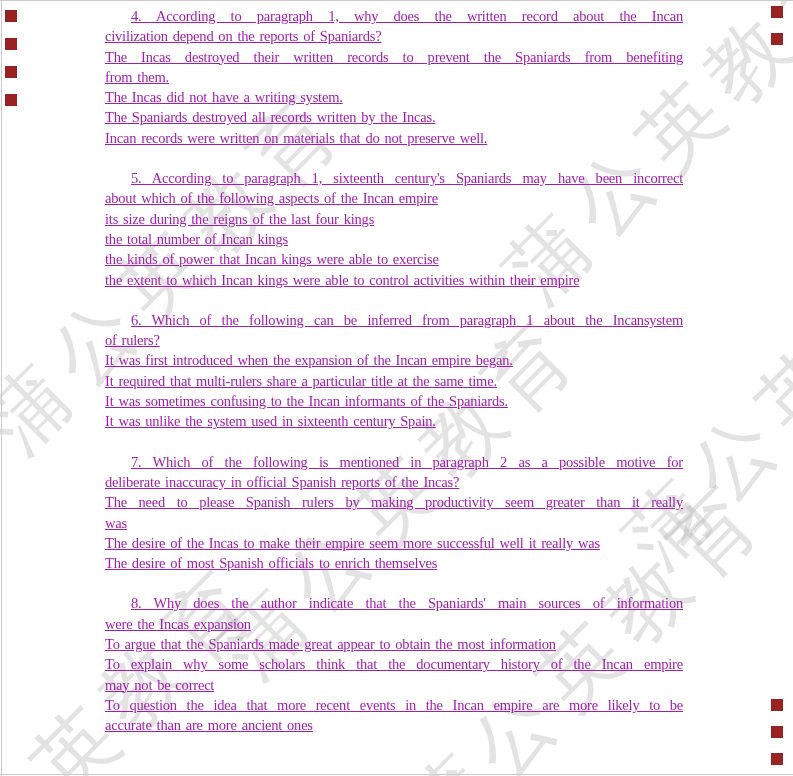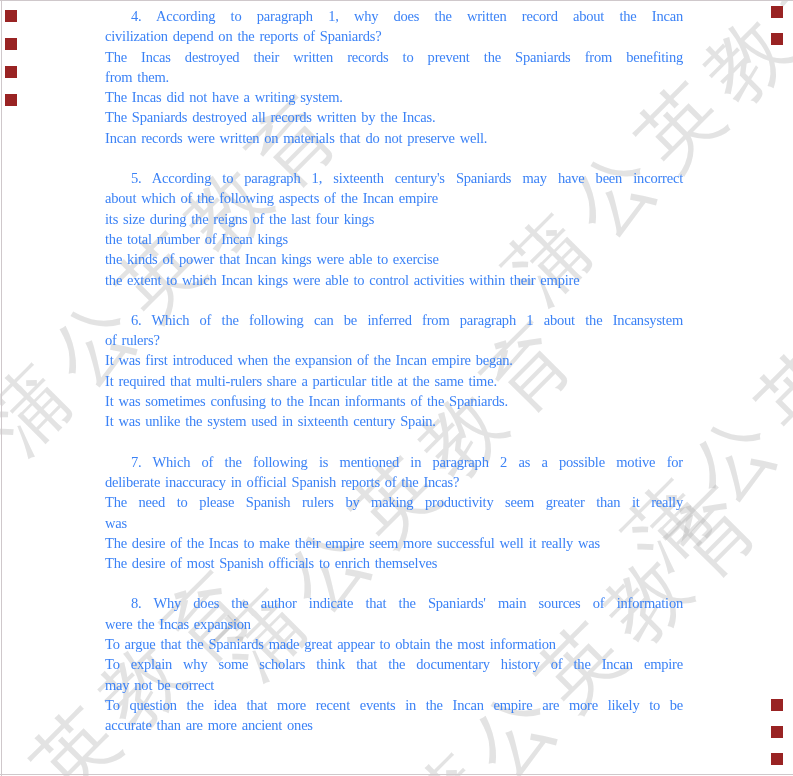--- a/index.html
+++ b/index.html
@@ -76,21 +76,21 @@
 
 <div class="page">
   <div class="wm-layer">
       <div class="wm" style="left: 0px; top: 385px; color: rgba(168, 168, 168, 0.32);">蒲公英教育</div>
       <div class="wm" style="left: 235px; top: 610px; color: rgba(168, 168, 168, 0.32);">蒲公英教育</div>
       <div class="wm" style="left: -85px; top: 860px; color: rgba(168, 168, 168, 0.32);">蒲公英教育</div>
       <div class="wm" style="left: 520px; top: 235px; color: rgba(168, 168, 168, 0.32);">蒲公英教育</div>
       <div class="wm" style="left: 420px; top: 775px; color: rgba(168, 168, 168, 0.32);">蒲公英教育</div>
       <div class="wm" style="left: 640px; top: 500px; color: rgba(168, 168, 168, 0.32);">蒲公英教育</div>
     </div>
-  <div class="content" style="color: #3b82f6;">
+  <div class="content" style="color: #a21caf; text-decoration: underline;">
       <div class="question">
         <div class="line j indent">4. According to paragraph 1, why does the written record about the Incan</div>
         <div class="line">civilization depend on the reports of Spaniards?</div>
         <div class="line j">The Incas destroyed their written records to prevent the Spaniards from benefiting</div>
         <div class="line">from them.</div>
         <div class="line">The Incas did not have a writing system.</div>
         <div class="line">The Spaniards destroyed all records written by the Incas.</div>
         <div class="line">Incan records were written on materials that do not preserve well.</div>
       </div>
       <div class="question">

